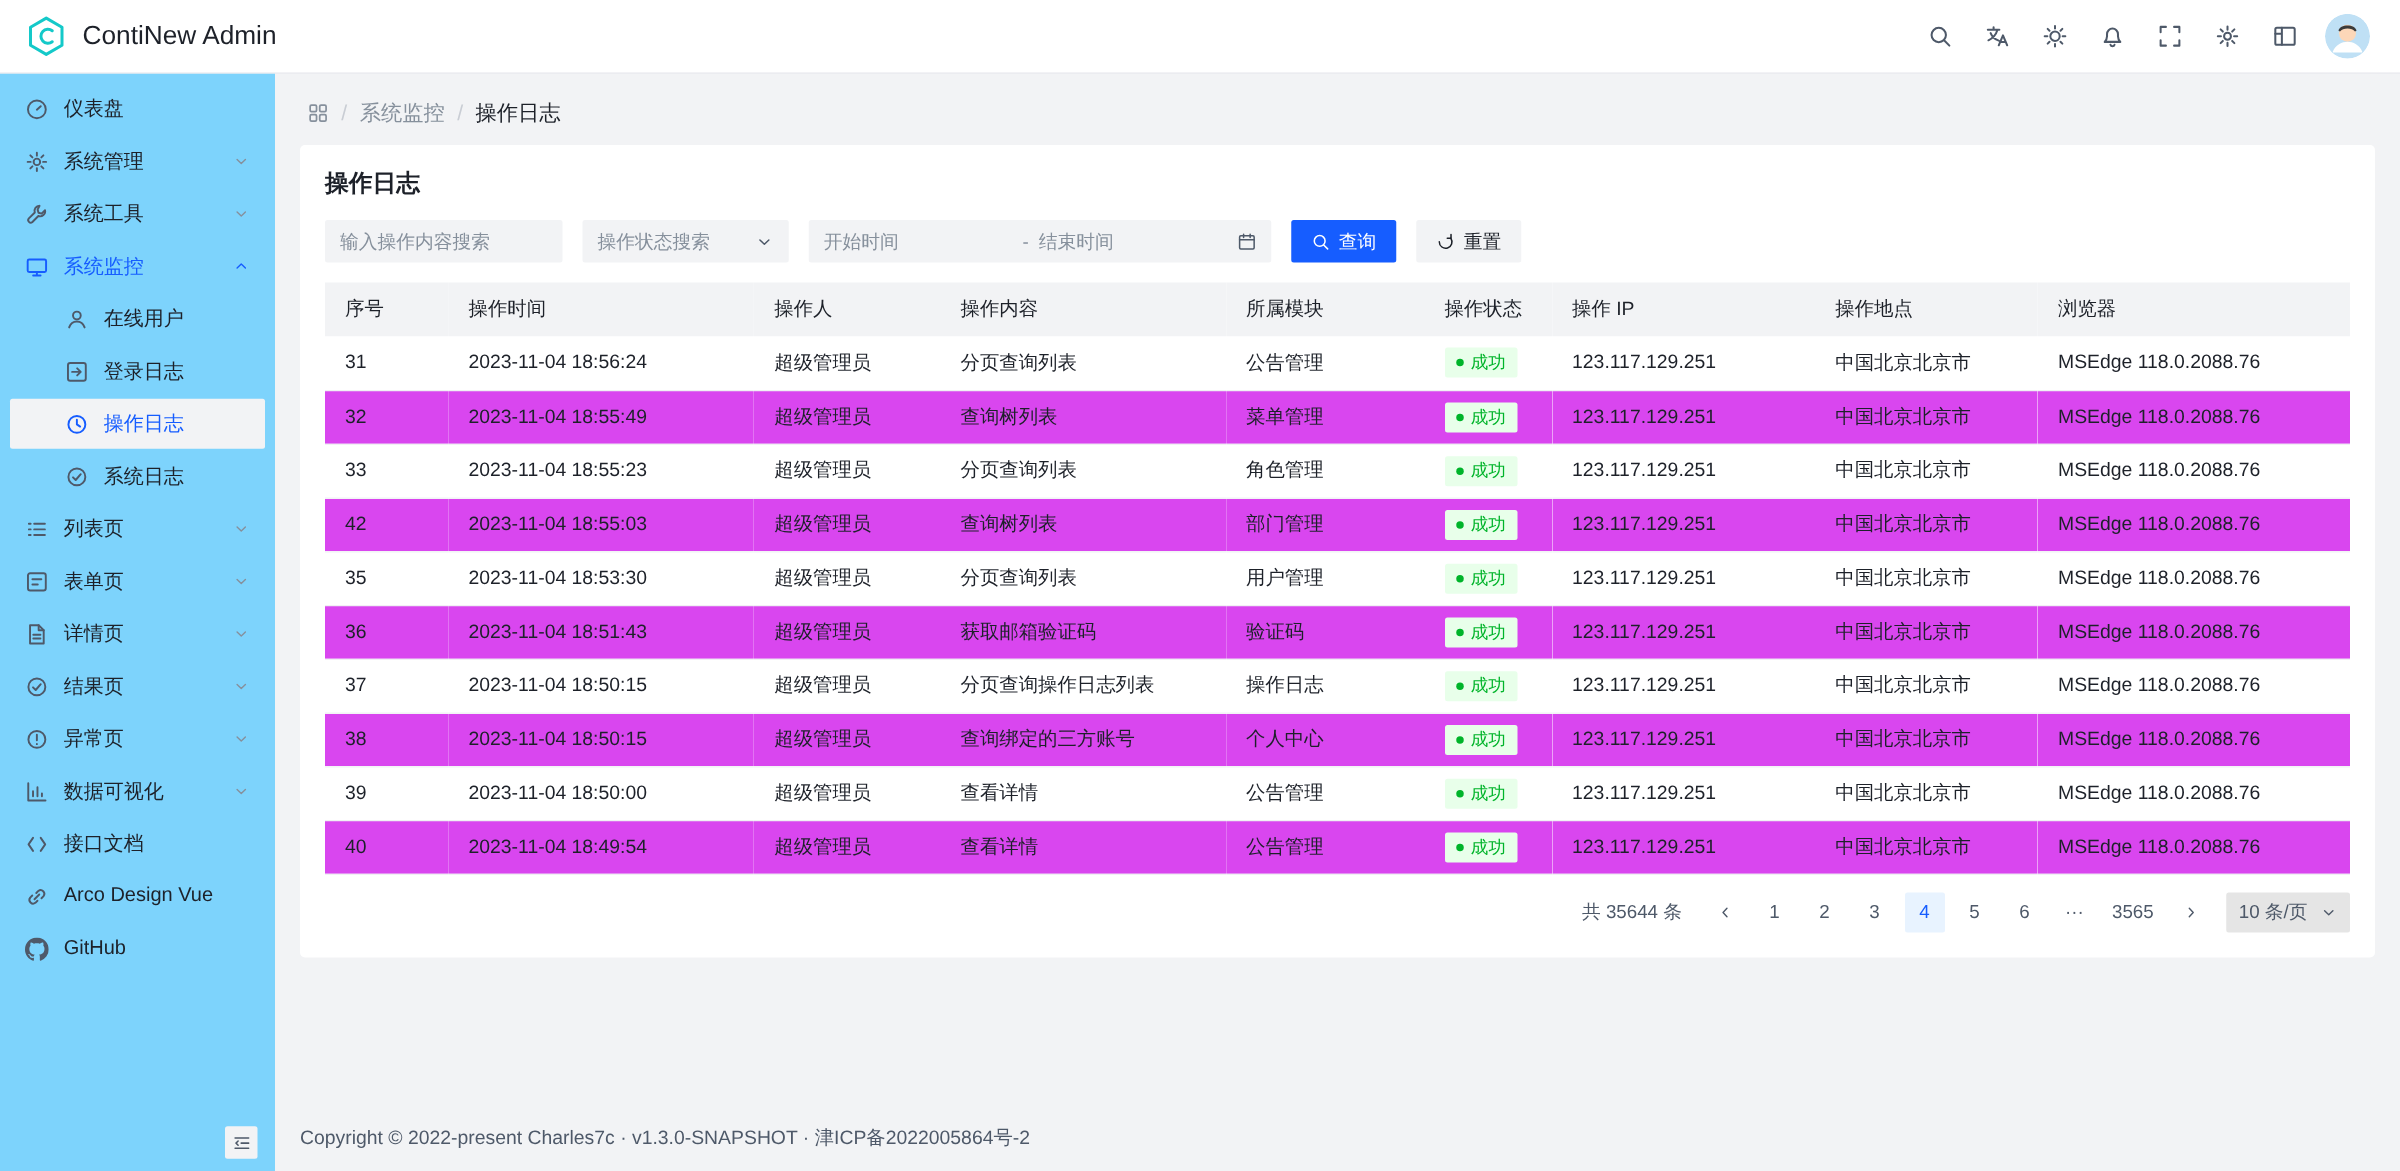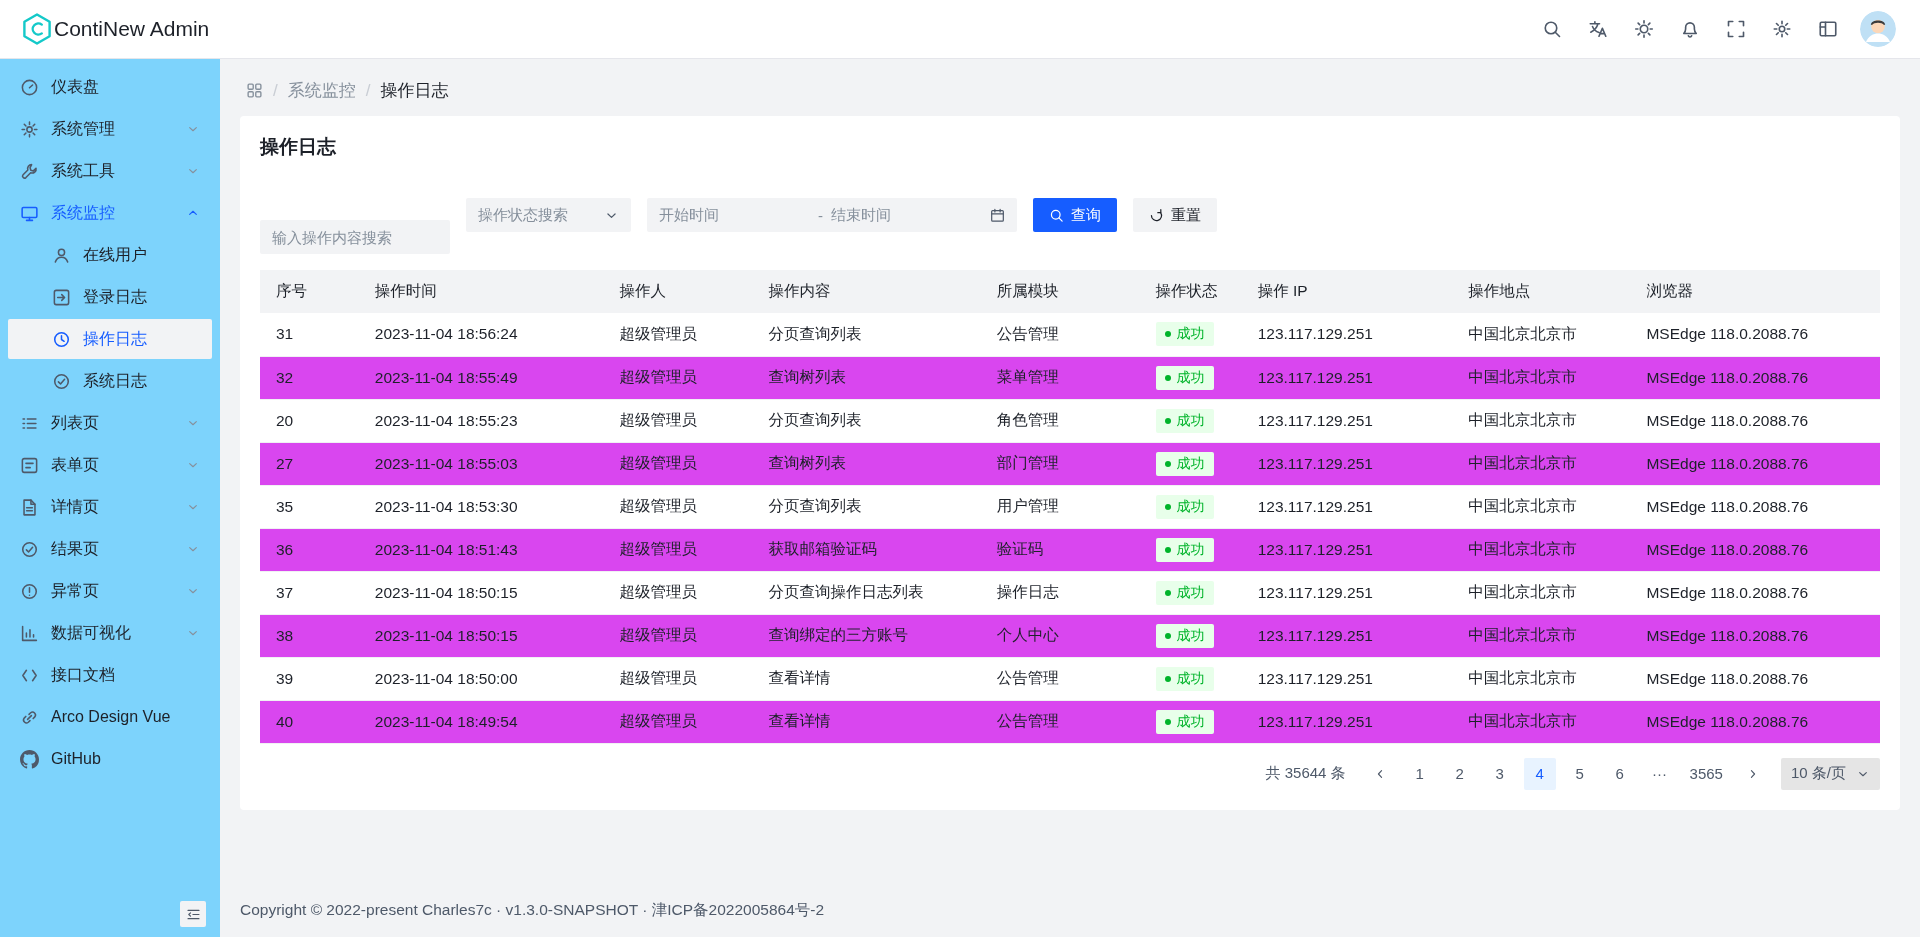--- a/index.html
+++ b/index.html
@@ -10,21 +10,21 @@
   }
   :root {
     --primary:#165DFF; --primary-light:#E8F3FF;
     --success:#00B42A; --success-light:#E8FFEA; --logo:#14C9C9;
   }
   button { font-family:inherit; }
 
   
   .topbar { height:59px; background:#fff; display:flex; align-items:center;
     justify-content:space-between; padding:0 24px 0 20px; border-bottom:1px solid #E5E6EB; }
-  .brand { display:flex; align-items:center; cursor:pointer; }
+  .brand { display:flex; align-items:center; gap:12px; cursor:pointer; }
   .logo { display:flex; color:var(--logo); }
   .logo svg { width:34px; height:34px; display:block; }
   .brand-title { font-size:21px; font-weight:500; color:#1D2129; }
   .topbar-actions { display:flex; align-items:center; gap:10px; }
   .top-icon-btn { width:36px; height:36px; border-radius:50%; border:none; background:transparent;
     display:flex; align-items:center; justify-content:center; color:#4E5969; cursor:pointer; }
   .top-icon-btn svg { width:20px; height:20px; }
   .avatar { width:36px; height:36px; border-radius:50%; overflow:hidden; margin-left:4px; cursor:pointer; }
   .avatar svg { width:100%; height:100%; display:block; }
 
@@ -56,21 +56,21 @@
   .bc-icon svg { width:17px; height:17px; }
   .bc-sep { color:#C9CDD4; }
   .bc-item { cursor:pointer; }
   .bc-item.current { color:#1D2129; cursor:default; }
 
   .card { background:#fff; border-radius:4px; padding:18px 20px 20px; }
   .card-title { font-size:19px; font-weight:600; color:#1D2129; }
 
   .filters { display:flex; align-items:center; gap:16px; margin-top:16px; }
   .f-input { width:190px; height:34px; background:#F2F3F5; border:none; border-radius:2px;
-    padding:0 12px; font-size:15px; color:#1D2129; outline:none; font-family:inherit;margin-top:44px; }
+    padding:0 12px; font-size:15px; color:#1D2129; outline:none; font-family:inherit; }
   .f-input::placeholder { color:#86909C; }
   .f-select { width:165px; height:34px; background:#F2F3F5; border-radius:2px; display:flex;
     align-items:center; justify-content:space-between; padding:0 12px; cursor:pointer; font-size:15px; }
   .f-select .ph, .f-range .ph { color:#86909C; }
   .f-select .chev, .f-range .cal { color:#4E5969; display:flex; }
   .f-select .chev svg, .f-range .cal svg { width:15px; height:15px; }
   .f-range { width:370px; height:34px; background:#F2F3F5; border-radius:2px; display:flex;
     align-items:center; gap:8px; padding:0 12px; cursor:pointer; font-size:15px; }
   .f-range .ph { flex:1; }
   .f-range .ph.end { text-align:left; }
@@ -487,35 +487,35 @@
                 <td>菜单管理</td>
                 <td><span class="badge">
                     <span class="dot"></span>
                     <span>成功</span>
                   </span></td>
                 <td>123.117.129.251</td>
                 <td>中国北京北京市</td>
                 <td>MSEdge 118.0.2088.76</td>
               </tr>
               <tr class="">
-                <td>20</td>
+                <td>33</td>
                 <td>2023-11-04 18:55:23</td>
                 <td>超级管理员</td>
                 <td>分页查询列表</td>
                 <td>角色管理</td>
                 <td><span class="badge">
                     <span class="dot"></span>
                     <span>成功</span>
                   </span></td>
                 <td>123.117.129.251</td>
                 <td>中国北京北京市</td>
                 <td>MSEdge 118.0.2088.76</td>
               </tr>
               <tr class="stripe">
-                <td>27</td>
+                <td>42</td>
                 <td>2023-11-04 18:55:03</td>
                 <td>超级管理员</td>
                 <td>查询树列表</td>
                 <td>部门管理</td>
                 <td><span class="badge">
                     <span class="dot"></span>
                     <span>成功</span>
                   </span></td>
                 <td>123.117.129.251</td>
                 <td>中国北京北京市</td>

